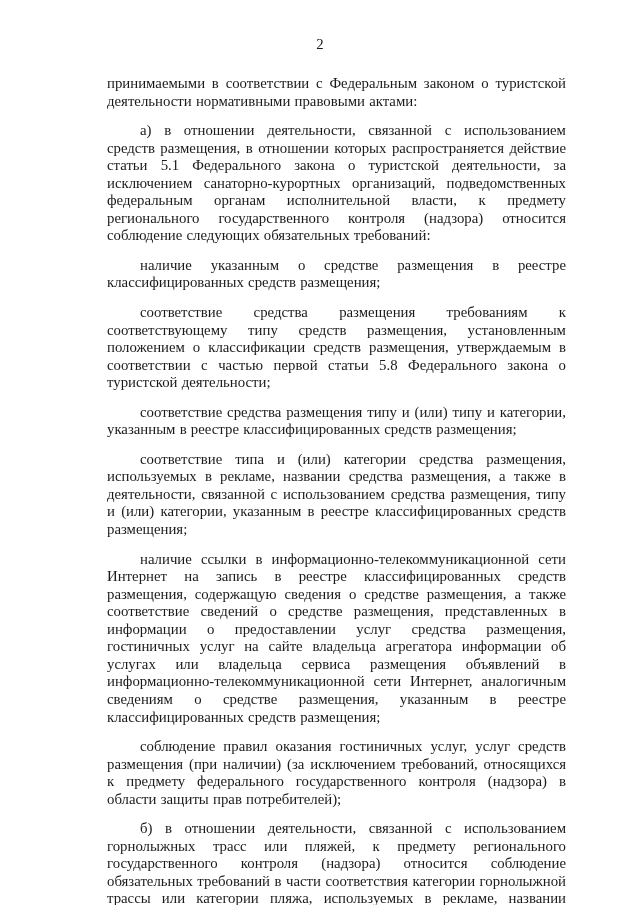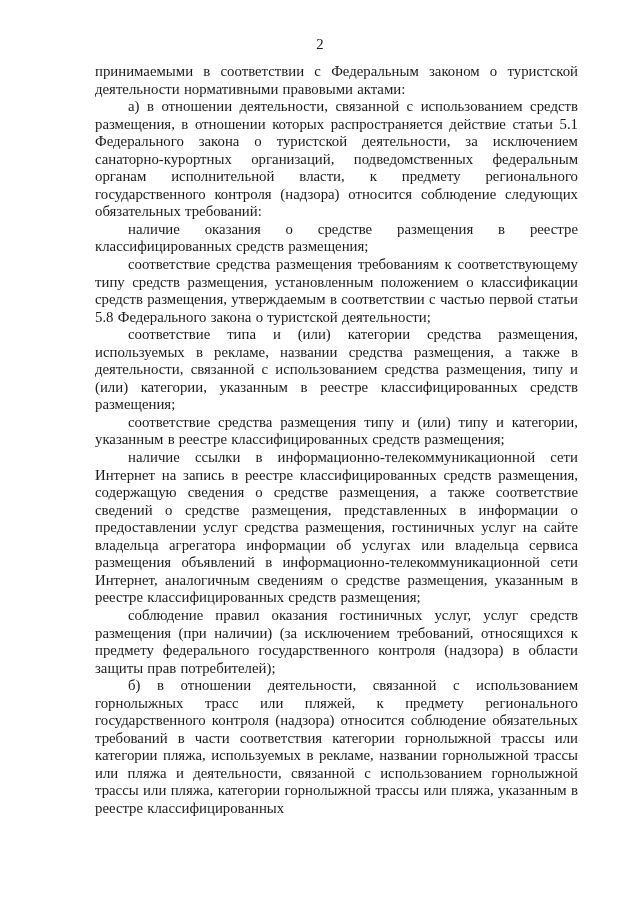--- a/index.html
+++ b/index.html
@@ -31,37 +31,37 @@
     left: 95px;
     width: 483px;
     font-size: 14.8px;
     line-height: 17.54px;
     text-align: justify;
     text-justify: inter-word;
     hyphens: none;
     word-spacing: 0.5px;
   }
   .para {
-    margin: 0;
+    margin: 12px;
     padding: 0;
     text-indent: 33px;
   }
   .para.noindent {
     text-indent: 0;
   }
 </style>
 </head>
 <body>
 
 <div class="page" style="background: rgb(255, 255, 255); color: rgb(26, 26, 26);">
   <div class="pagenum">2</div>
   <div class="docbody">
       <p class="para noindent">принимаемыми в соответствии с Федеральным законом о туристской деятельности нормативными правовыми актами:</p>
       <p class="para">а) в отношении деятельности, связанной с использованием средств размещения, в отношении которых распространяется действие статьи 5.1 Федерального закона о туристской деятельности, за исключением санаторно-курортных организаций, подведомственных федеральным органам исполнительной власти, к предмету регионального государственного контроля (надзора) относится соблюдение следующих обязательных требований:</p>
-      <p class="para">наличие оказания о средстве размещения в реестре классифицированных средств размещения;</p>
+      <p class="para">наличие указанным о средстве размещения в реестре классифицированных средств размещения;</p>
       <p class="para">соответствие средства размещения требованиям к соответствующему типу средств размещения, установленным положением о классификации средств размещения, утверждаемым в соответствии с частью первой статьи 5.8 Федерального закона о туристской деятельности;</p>
+      <p class="para">соответствие средства размещения типу и (или) типу и категории, указанным в реестре классифицированных средств размещения;</p>
       <p class="para">соответствие типа и (или) категории средства размещения, используемых в рекламе, названии средства размещения, а также в деятельности, связанной с использованием средства размещения, типу и (или) категории, указанным в реестре классифицированных средств размещения;</p>
-      <p class="para">соответствие средства размещения типу и (или) типу и категории, указанным в реестре классифицированных средств размещения;</p>
       <p class="para">наличие ссылки в информационно-телекоммуникационной сети Интернет на запись в реестре классифицированных средств размещения, содержащую сведения о средстве размещения, а также соответствие сведений о средстве размещения, представленных в информации о предоставлении услуг средства размещения, гостиничных услуг на сайте владельца агрегатора информации об услугах или владельца сервиса размещения объявлений в информационно-телекоммуникационной сети Интернет, аналогичным сведениям о средстве размещения, указанным в реестре классифицированных средств размещения;</p>
       <p class="para">соблюдение правил оказания гостиничных услуг, услуг средств размещения (при наличии) (за исключением требований, относящихся к предмету федерального государственного контроля (надзора) в области защиты прав потребителей);</p>
       <p class="para">б) в отношении деятельности, связанной с использованием горнолыжных трасс или пляжей, к предмету регионального государственного контроля (надзора) относится соблюдение обязательных требований в части соответствия категории горнолыжной трассы или категории пляжа, используемых в рекламе, названии горнолыжной трассы или пляжа и деятельности, связанной с использованием горнолыжной трассы или пляжа, категории горнолыжной трассы или пляжа, указанным в реестре классифицированных</p>
     </div>
 </div>
 
 </body></html>

